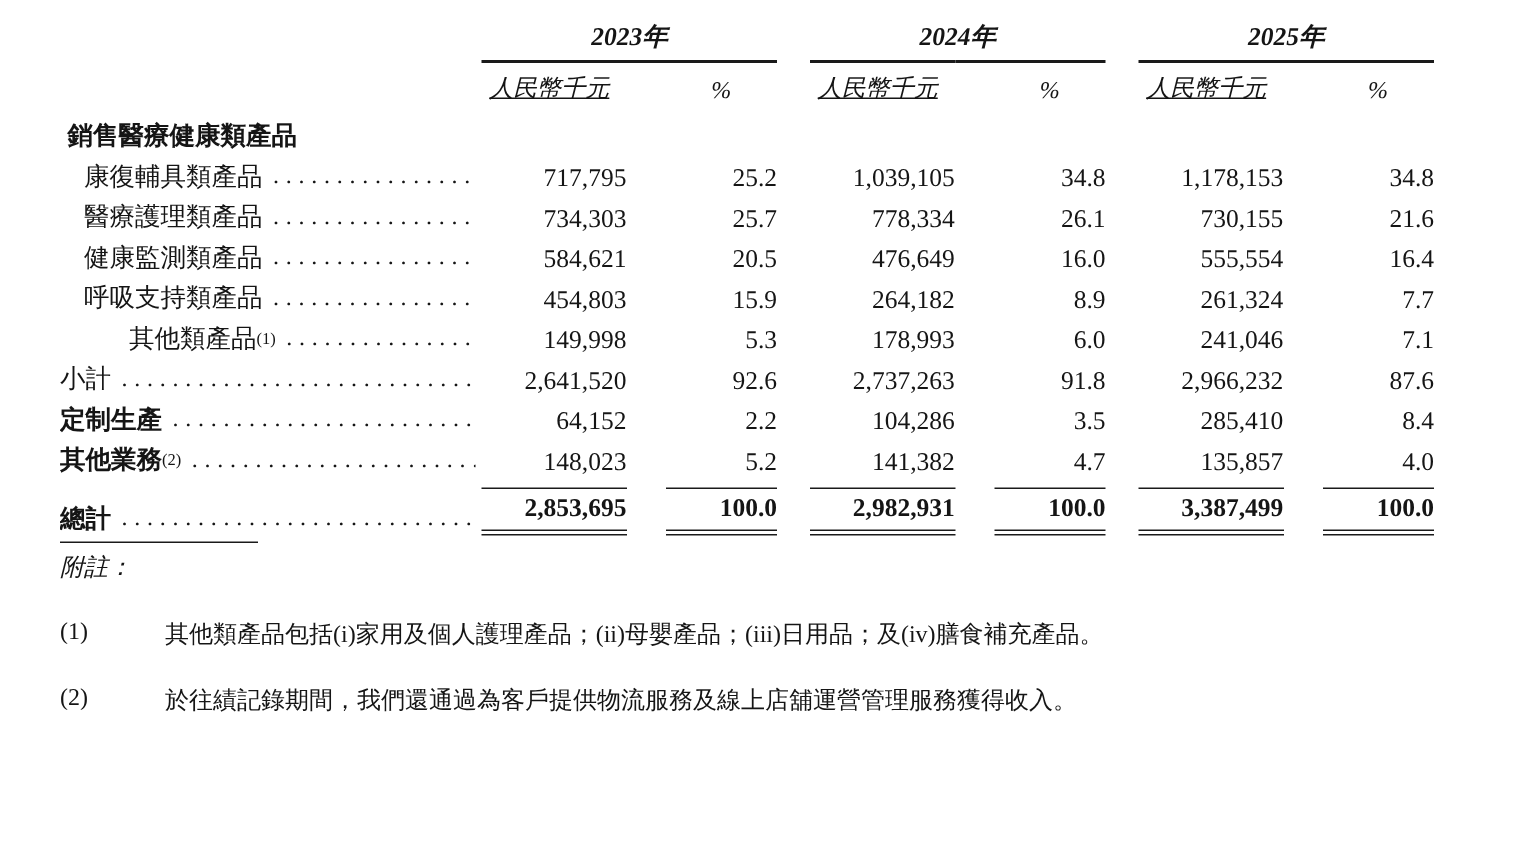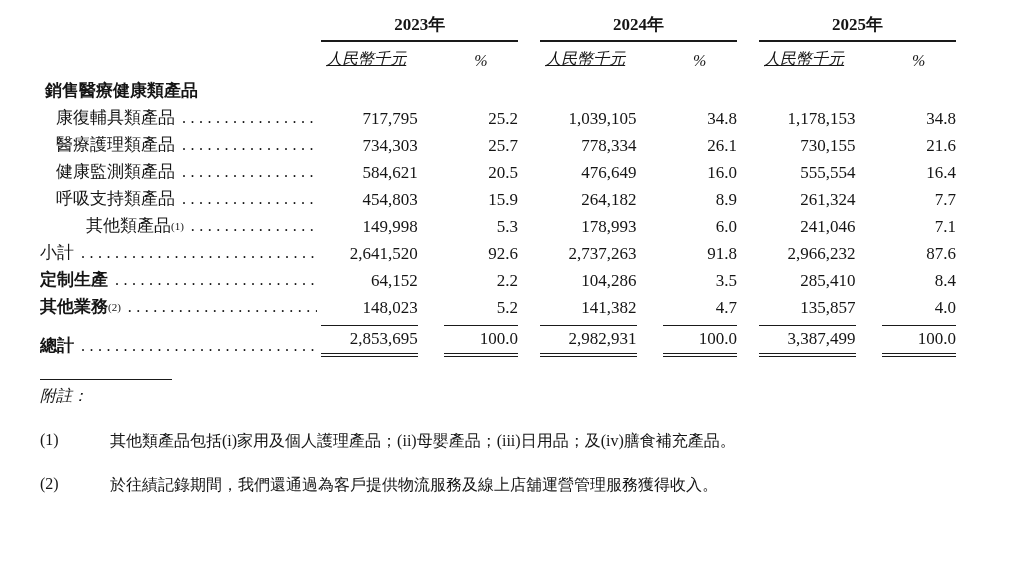--- a/index.html
+++ b/index.html
@@ -27,20 +27,21 @@
     padding-bottom: 7px;
     border-bottom: 2px solid #1a1a1a;
     height: 27px;
   }
   tr.yrow td { height: 30px; }
   td.year {
     text-align: center;
     font-weight: bold;
     padding-bottom: 4px;
     border-bottom: 2px solid #1a1a1a;
+    font-style: italic;
   }
   tr.urow td { height: 28px; padding-bottom: 3px; font-style: italic; font-size: 16px; }
   td.unit { text-align: left; padding-left: 5px; text-decoration: underline; }
   td.pcth { text-align: center; padding-left: 26px; }
 
   
   tbody tr td { height: 27px; }
   tr.sec td { height: 29px; }
   td.label-cell { overflow: hidden; }
   .row-lab { display: flex; align-items: center; }
@@ -63,26 +64,26 @@
   td.num { text-align: right; }
   td.p { padding-left: 26px; }
   .seg { display: block; text-align: right; }
 
   
   tr.total td { padding-top: 7px; }
   tr.total td.num .seg {
     border-top: 1.5px solid #1a1a1a;
     border-bottom: 4px double #1a1a1a;
     padding: 3px 0 4px 0;
-    font-weight: normal;
+    font-weight: bold;
   }
   tr.total .lab-text { font-weight: bold; }
 
   
-  .notes { margin-top: 22px; width: 916px; font-size: 16px; }
+  .notes { margin-top: 4px; width: 916px; font-size: 16px; }
   .notes-rule { width: 132px; border-top: 1.5px solid #1a1a1a; margin-bottom: 6px; }
   .notes-title { font-style: italic; height: 22px; }
   .note-row { display: flex; margin-top: 23px; }
   .note-marker { width: 70px; flex: 0 0 70px; }
   .note-text { flex: 1; }
 </style>
 </head>
 <body>
 
 <div class="page">

